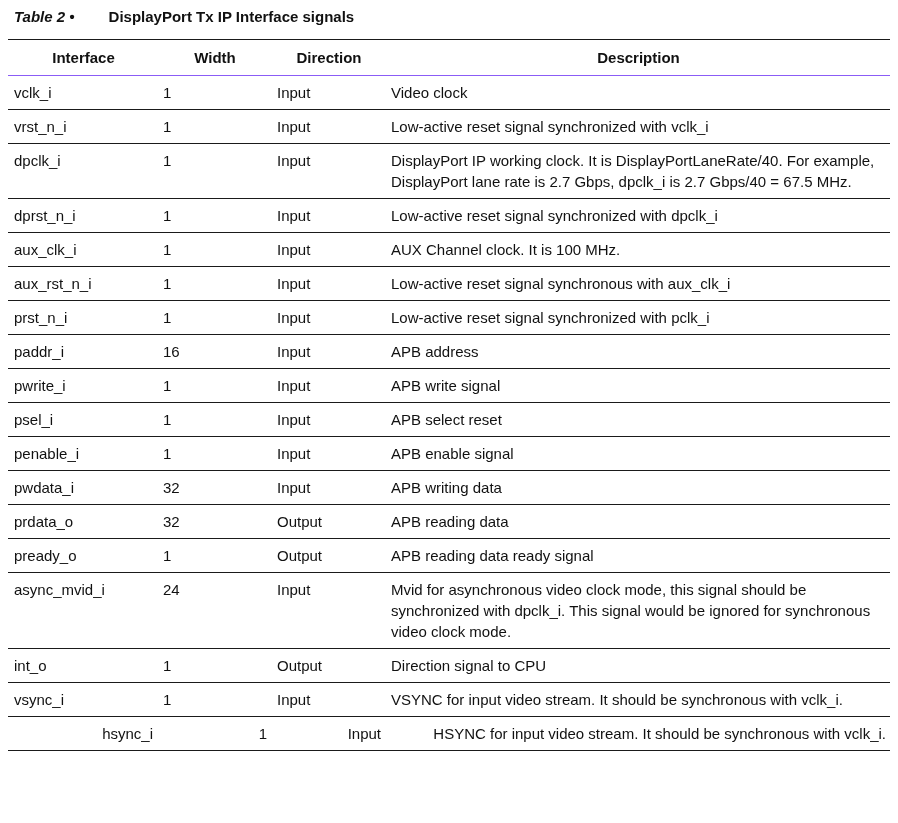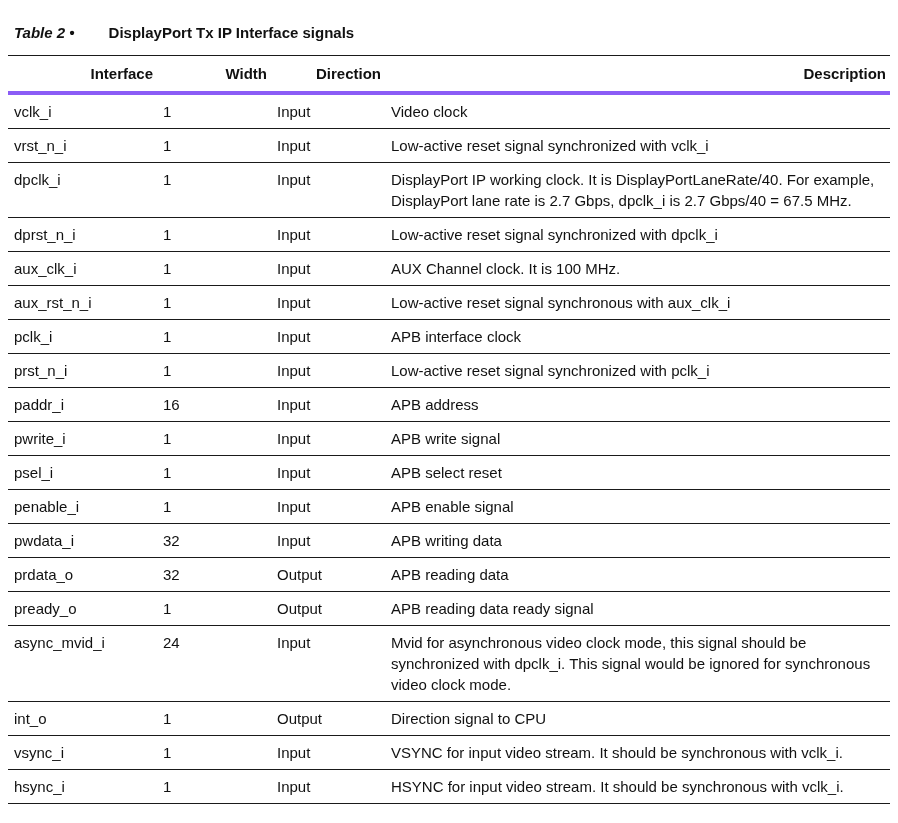--- a/index.html
+++ b/index.html
@@ -5,21 +5,21 @@
   html, body {
     margin: 0;
     padding: 0;
     background: #ffffff;
     font-family: "Liberation Sans", "DejaVu Sans", sans-serif;
     color: #111111;
   }
   .page {
     width: 876px;
     box-sizing: border-box;
-    padding: 22px 8px 10px 8px;
+    padding: 6px 8px 10px 8px;
     background: #ffffff;
   }
   .caption {
     display: flex;
     align-items: baseline;
     font-size: 15px;
     font-weight: bold;
     margin: 2px 0 14px 6px;
   }
   .caption-label {
@@ -37,34 +37,35 @@
     font-size: 15px;
     line-height: 21px;
     border-top: 1px solid #1a1a1a;
     border-bottom: 1px solid #1a1a1a;
   }
   table.signals col.c-interface   { width: 149px; }
   table.signals col.c-width       { width: 114px; }
   table.signals col.c-direction   { width: 114px; }
   table.signals col.c-description { width: 505px; }
   table.signals th {
-    text-align: right;
+    text-align: center;
     font-weight: bold;
     padding: 7px 4px 7px 6px;
-    border-bottom: 4px solid #8b5cf6;
+    border-bottom: 1px solid #8b5cf6;
     vertical-align: top;
   }
   table.signals td {
     padding: 6px 4px 6px 6px;
     border-bottom: 1px solid #1a1a1a;
     vertical-align: top;
     word-wrap: break-word;
   }
   tr:last-child td {
     border-bottom: none;
+    text-align: right;
   }
 </style>
 </head>
 <body>
 
 <div class="page">
 
   <div class="caption">
     <span class="caption-label">Table 2 •</span>
     <span class="caption-title">DisplayPort Tx IP Interface signals</span>
@@ -116,26 +117,20 @@
           <td>Input</td>
           <td>AUX Channel clock. It is 100 MHz.</td>
         </tr>
         <tr>
           <td>aux_rst_n_i</td>
           <td>1</td>
           <td>Input</td>
           <td>Low-active reset signal synchronous with aux_clk_i</td>
         </tr>
         <tr>
-          <td>pclk_i</td>
-          <td>1</td>
-          <td>Input</td>
-          <td>APB interface clock</td>
-        </tr>
-        <tr>
           <td>prst_n_i</td>
           <td>1</td>
           <td>Input</td>
           <td>Low-active reset signal synchronized with pclk_i</td>
         </tr>
         <tr>
           <td>paddr_i</td>
           <td>16</td>
           <td>Input</td>
           <td>APB address</td>

